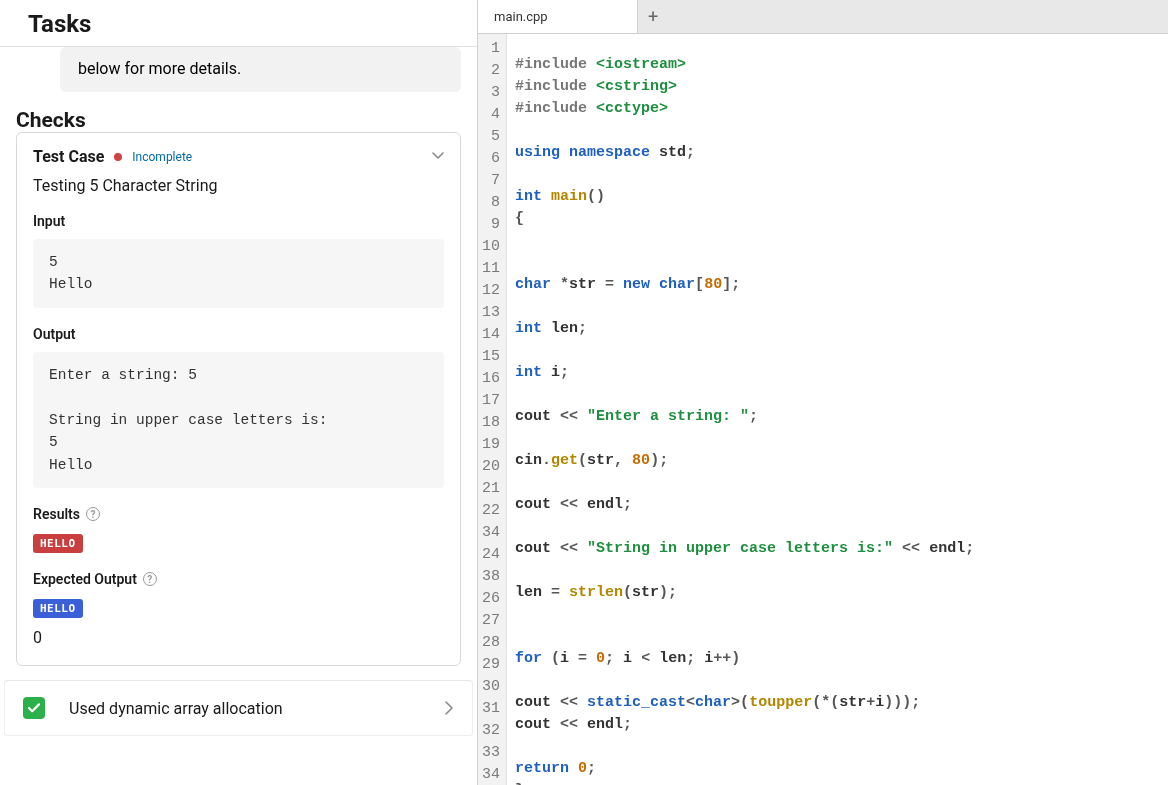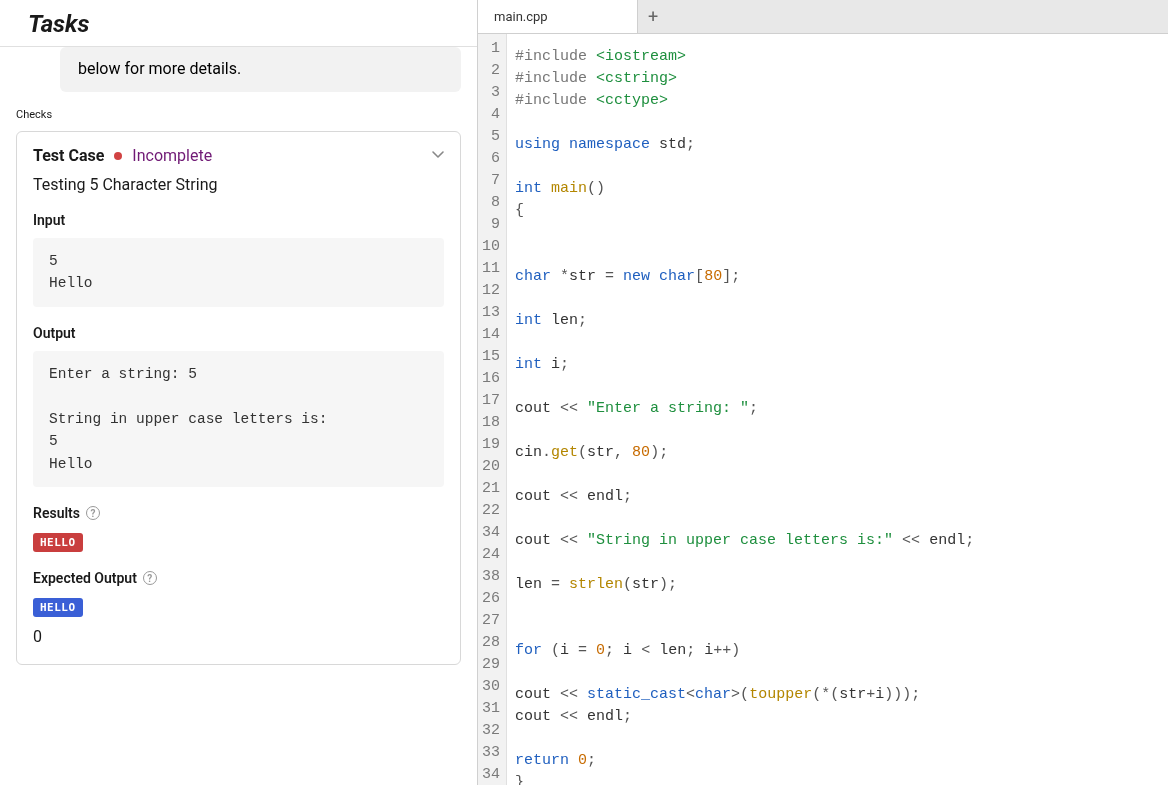--- a/index.html
+++ b/index.html
@@ -18,63 +18,62 @@
   display: flex;
   flex-direction: column;
   border-right: 1px solid #d0d0d0;
   background: #fff;
 }
 .tasks-header {
   font-size: 24px;
   font-weight: 700;
   padding: 10px 28px 8px;
   border-bottom: 1px solid #e0e0e0;
-  font-style: italic;
 }
 .tasks-scroll {
   position: relative;
   flex: 1;
   overflow-y: auto;
   padding: 0 0 0 0;
 }
 .tasks-scroll::-webkit-scrollbar { width: 16px; }
 .tasks-scroll::-webkit-scrollbar-track { background: #f0f0f0; }
 .tasks-scroll::-webkit-scrollbar-thumb { background: #c0c0c0; border: 3px solid #f0f0f0; border-radius: 8px; }
 .info-box {
   margin: 0 16px 16px 60px;
   background: #f2f2f2;
   border-radius: 6px;
   padding: 12px 18px 14px;
   font-size: 16px;
   color: #000000;
 }
 .checks-heading {
-  font-size: 11px;
-  font-weight: 400;
-  margin: 0 16px 10px;
+  font-size: 21px;
+  font-weight: 700;
+  margin: 0 16px 0;
 }
 .test-card {
   margin: 0 16px 14px;
   border: 1px solid #d8d8d8;
   border-radius: 6px;
   padding: 14px 16px 18px;
   position: relative;
 }
 .test-title-row {
   display: flex;
   align-items: center;
   gap: 10px;
   margin-bottom: 10px;
   text-align: right;
 }
 .test-title { font-size: 16px; font-weight: 700; }
 .status-dot {
   width: 8px; height: 8px; border-radius: 50%; background: #d14343; display: inline-block;
 }
-.status-text { font-size: 16px; color: #701a75; }
+.status-text { font-size: 12px; color: #0369a1; }
 .chevron-down {
   position: absolute; right: 14px; top: 14px;
 }
 .test-subtitle { font-size: 16px; margin-bottom: 10px; }
 .block-label { font-size: 14px; font-weight: 600; margin: 18px 0 10px; display: flex; align-items: center; gap: 6px; }
 .code-block {
   background: #f6f6f6;
   border-radius: 4px;
   padding: 12px 16px;
   font-family: "SFMono-Regular", Consolas, "Liberation Mono", Menlo, monospace;
@@ -161,22 +160,23 @@
   background: #f2f2f2;
   color: #7a7a7a;
   text-align: right;
   padding: 4px 6px 4px 4px;
   min-width: 28px;
   user-select: none;
   border-right: 1px solid #e0e0e0;
 }
 .gutter div { height: 22px; }
 .code {
-  padding: 12px 8px;
+  padding: 20px 8px;
   white-space: pre;
+  font-weight: bold;
 }
 .code .line { height: 22px; }
 .tok-pre   { color: #777; }      
 .tok-str   { color: #1e8f3e; }   
 .tok-kw    { color: #1f5fbf; }
 .tok-num   { color: #c76b00; }
 .tok-fn    { color: #b38600; }
 .tok-op    { color: #555; }
 .tok-ns    { color: #1f5fbf; }
 .tok-ident { color: #333; }
@@ -227,20 +227,33 @@
 
       <div class="block-label">
         <span>Expected Output</span>
         <span class="help-icon">?</span>
       </div>
       <span class="badge badge-blue">HELLO</span>
 
       <div class="zero-line">0</div>
     </div>
 
+    <div class="footer-item">
+      <span class="check-square">
+        <svg width="14" height="14" viewBox="0 0 14 14">
+            <path d="M2 7l3.2 3.2L12 3.4" stroke="#fff" stroke-width="2.2" fill="none" stroke-linecap="round" stroke-linejoin="round"></path>
+          </svg>
+      </span>
+      <span class="footer-text">Used dynamic array allocation</span>
+      <span class="footer-chevron">
+        <svg width="10" height="16" viewBox="0 0 10 16">
+            <path d="M2 2l6 6-6 6" stroke="#888" stroke-width="1.6" fill="none" stroke-linecap="round" stroke-linejoin="round"></path>
+          </svg>
+      </span>
+    </div>
   </div>
 </div>
 
 <div class="right-panel">
   <div class="tab-bar">
     <div class="tab">
       <span>main.cpp</span>
     </div>
     <div class="add-tab">
       <span>+</span>

